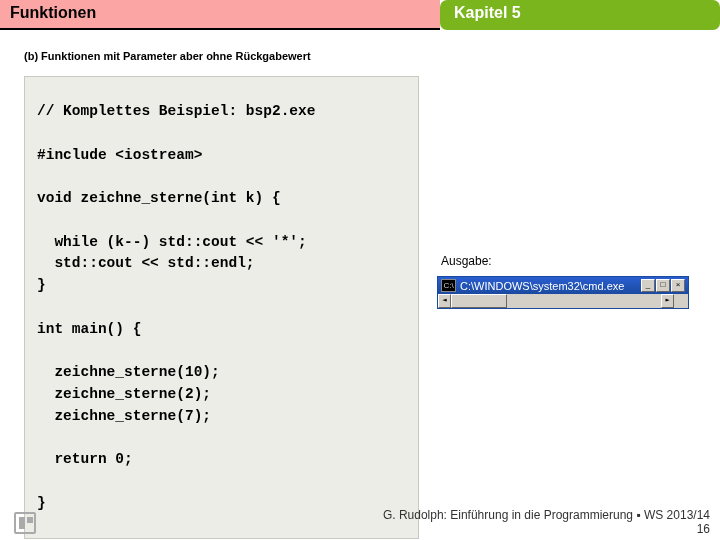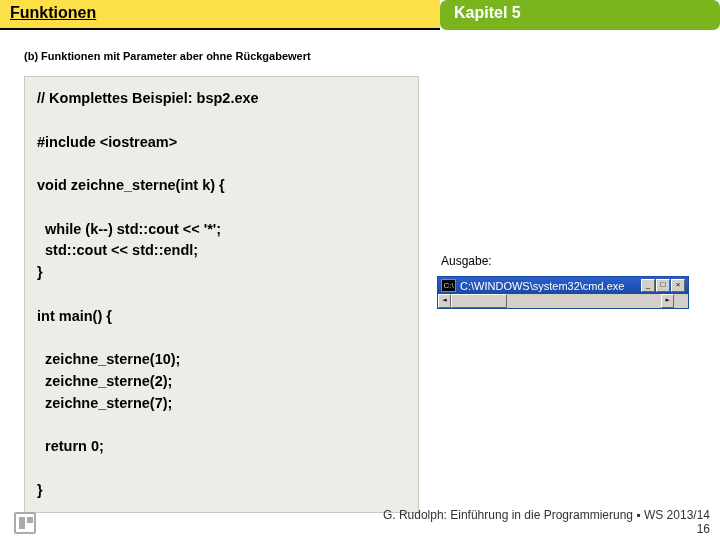--- a/index.html
+++ b/index.html
@@ -1,23 +1,23 @@
 <!DOCTYPE html>
 <html><head>
 <meta charset="utf-8">
 <style>
   * { box-sizing: border-box; margin: 0; padding: 0; }
   body { width: 720px; height: 540px; font-family: Arial, Helvetica, sans-serif; background: #fff; overflow: hidden; position: relative; }
   .header { display: flex; height: 30px; }
-  .header-left { flex: 1; background: #fde047; border-bottom: 2px solid #000; padding: 4px 10px; font-weight: bold; font-size: 16px; text-decoration: underline; }
+  .header-left { flex: 1; background: #fca5a5; border-bottom: 2px solid #000; padding: 4px 10px; font-weight: bold; font-size: 16px; }
   .header-right { width: 280px; background: #7ab51d; color: #fff; padding: 4px 14px; font-weight: bold; font-size: 16px; border-radius: 7px; }
   .content { padding: 20px 24px 8px 24px; }
   .subtitle { font-weight: bold; font-size: 11px; margin-bottom: 14px; }
   .body-row { display: flex; align-items: flex-start; }
-  .code-block { background: #edede8; border: 1px solid #c9c9c0; padding: 11px 12px; font-family: Liberation Sans, sans-serif; font-size: 14.5px; font-weight: bold; line-height: 1.5; white-space: pre; width: 395px; }
+  .code-block { background: #edede8; border: 1px solid #c9c9c0; padding: 24px 12px; font-family: Liberation Mono, monospace; font-size: 14.5px; font-weight: bold; line-height: 1.5; white-space: pre; width: 395px; }
   .side { margin-left: 18px; width: 252px; }
   .ausgabe-label { font-size: 12px; margin-top: 178px; margin-bottom: 8px; padding-left: 4px; }
   .console { width: 252px; border: 1px solid #1a4aa0; font-family: "Lucida Console", monospace; }
   .console-title { background: linear-gradient(#2a5ed0,#1a4aa0); color: #fff; font-size: 11px; padding: 2px 3px; display: flex; align-items: center; font-family: Tahoma, sans-serif; }
   .cicon { width: 15px; height: 13px; background: #000; border: 1px solid #888; margin-right: 4px; display: flex; align-items: center; justify-content: center; font-size: 8px; color: #ccc; }
   .console-title-text { flex: 1; white-space: nowrap; overflow: hidden; }
   .winbtns { display: flex; gap: 1px; }
   .wbtn { width: 14px; height: 13px; background: #d4d0c8; border: 1px solid #fff; border-right-color: #666; border-bottom-color: #666; font-size: 8px; line-height: 9px; text-align: center; color: #000; font-family: Arial, sans-serif; cursor: default; }
   .console-body { background: #000; color: #fff; font-size: 10px; line-height: 1.25; padding: 4px 6px 8px 6px; height: 112px; white-space: pre; overflow: hidden; position: relative; }
   .console-scroll { position: absolute; right: 0; top: 0; bottom: 0; width: 14px; background: #d4d0c8; display: flex; flex-direction: column; }

